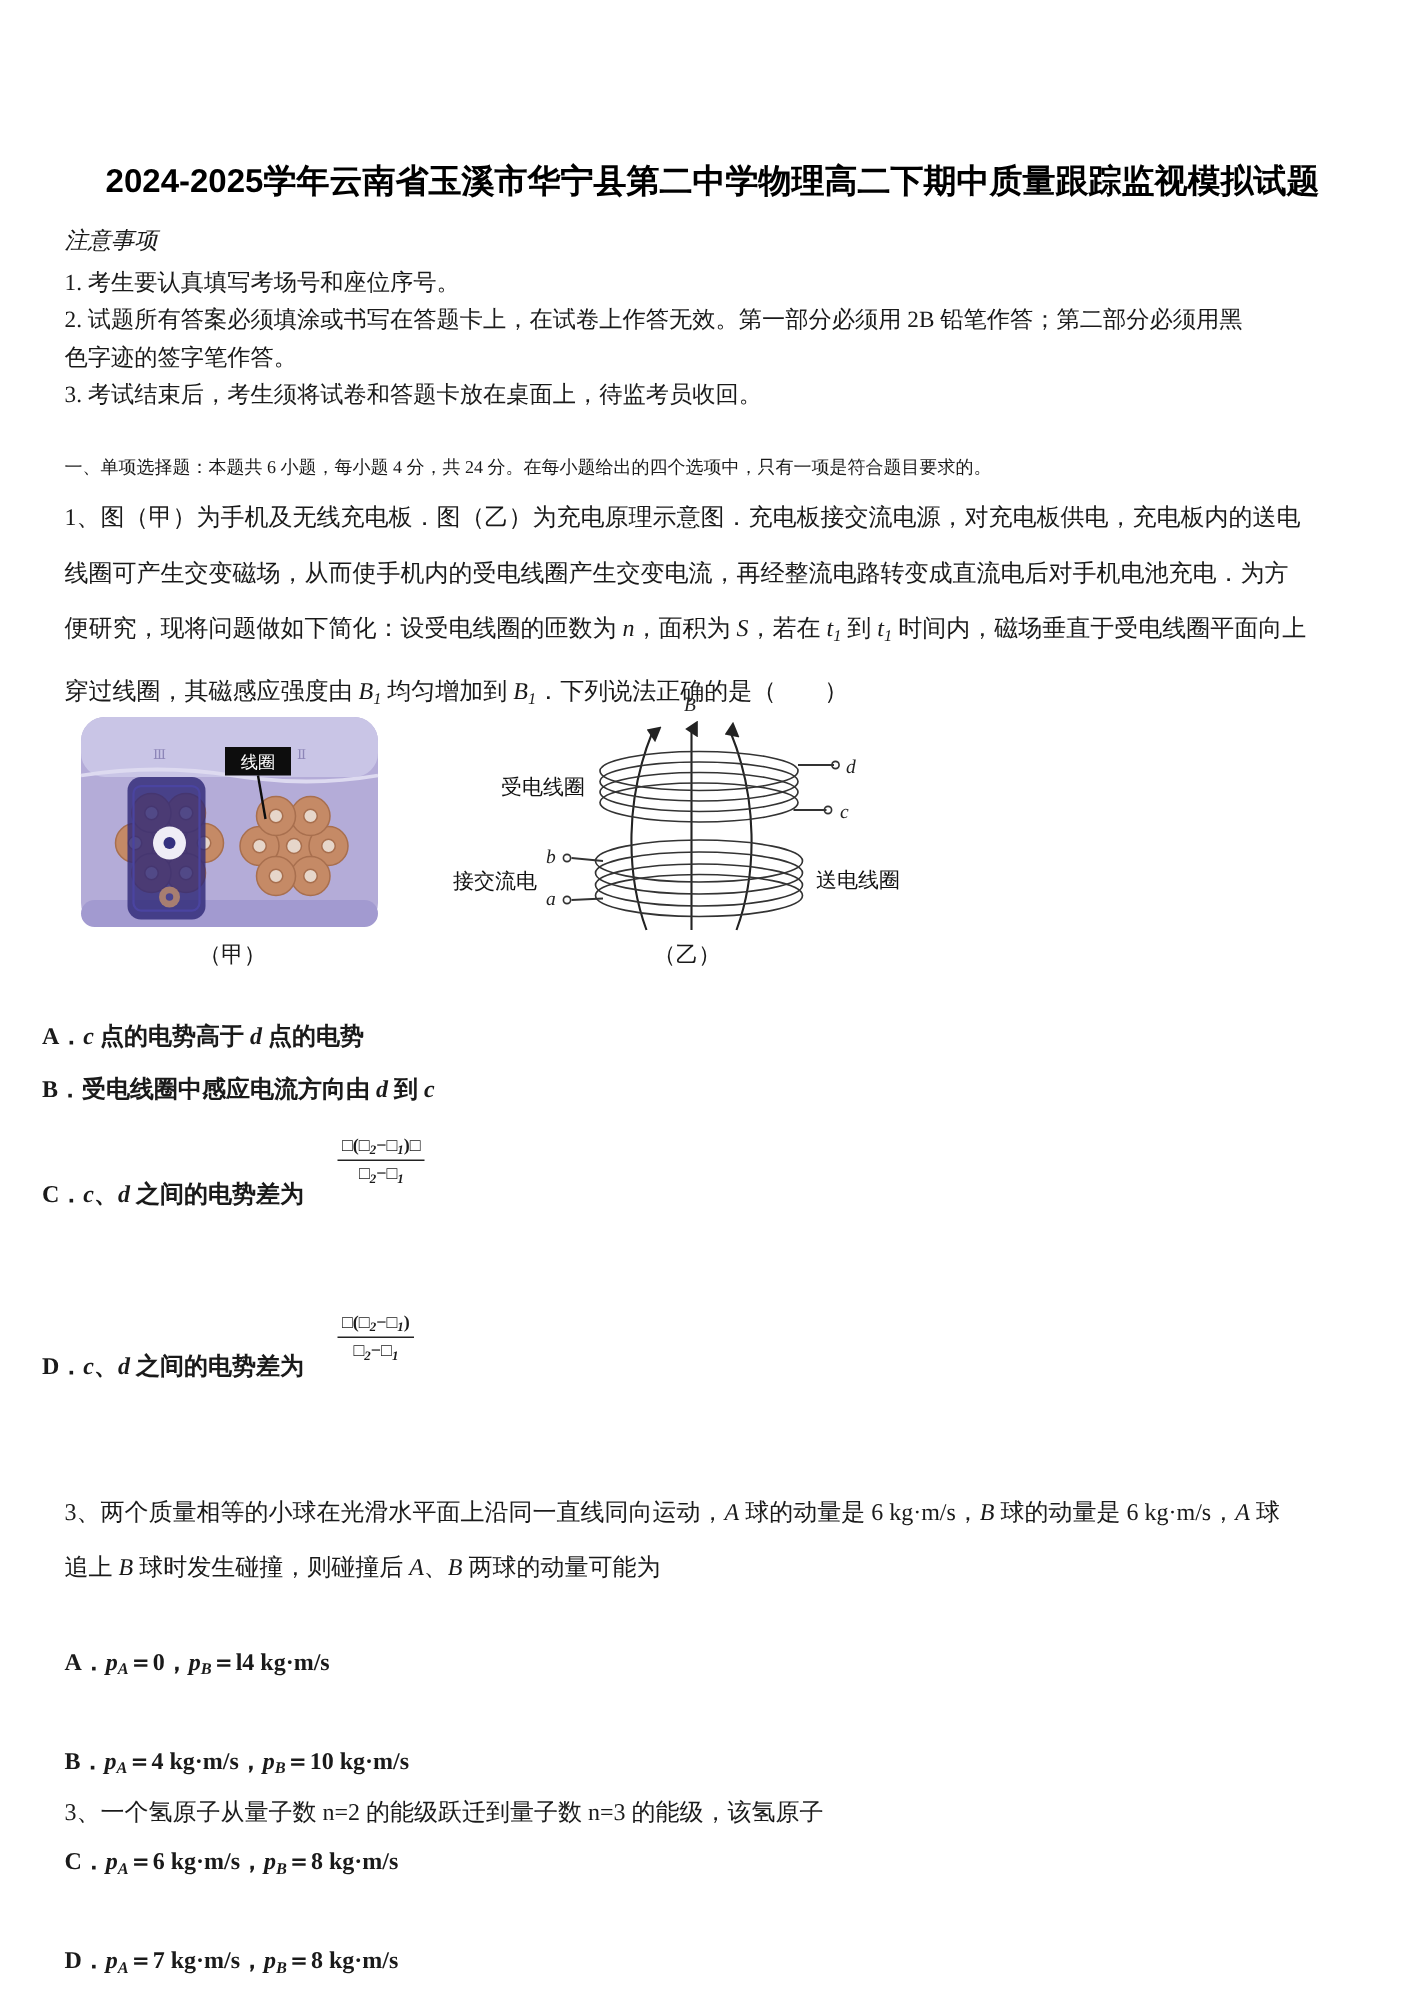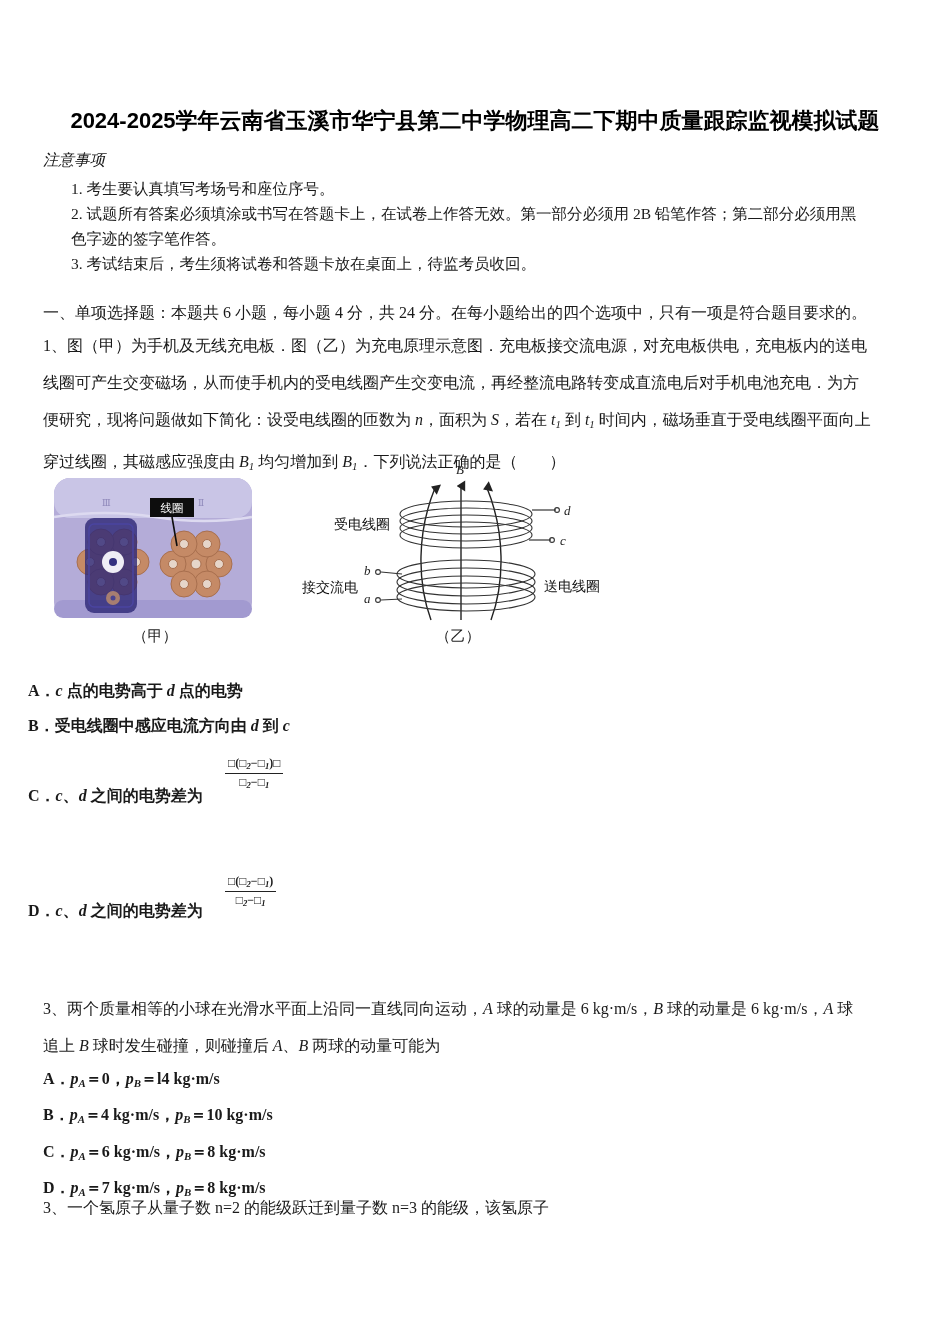--- a/index.html
+++ b/index.html
@@ -13,29 +13,29 @@
   }
   .abs{position:absolute;}
   .doc-title{
     left:0;top:106px;width:950px;
     text-align:center;
     font-family:"Liberation Sans","DejaVu Sans",sans-serif;
     font-weight:bold;font-size:22px;color:#000;
     white-space:nowrap;
   }
   .notice-head{left:43px;top:150px;font-size:15.5px;font-style:italic;}
-  .notice-block{left:43px;top:176px;width:880px;font-size:15.5px;margin-left:28px;}
+  .notice-block{left:43px;top:176px;width:880px;font-size:15.5px;}
   .notice-block .ln{line-height:25px;white-space:nowrap;}
-  .section-head{left:43px;top:303px;width:880px;font-size:16px;white-space:nowrap;}
+  .section-head{left:43px;top:303px;width:880px;font-size:12px;white-space:nowrap;}
   .q-block{left:43px;width:880px;font-size:16px;}
   .q-block .ln{line-height:37px;white-space:nowrap;}
   .q2-block{top:990px;}
   .q3-line{left:43px;top:1198px;font-size:16px;white-space:nowrap;}
   .opt{left:28px;font-size:16px;font-weight:bold;white-space:nowrap;}
-  .optlist .ln{line-height:32px;font-weight:bold;white-space:nowrap;}
+  .optlist .ln{line-height:32px;font-weight:bold;white-space:nowrap;margin-top:30px;}
   .optlist{left:43px;top:1063px;font-size:16px;}
   .var{font-style:italic;font-family:"Liberation Serif","DejaVu Serif",serif;}
   .sub{font-style:italic;font-size:0.68em;vertical-align:-0.30em;}
   .frac{
     display:inline-flex;flex-direction:column;align-items:center;
     font-size:12px;line-height:1.2;font-weight:bold;
   }
   .frac .num{border-bottom:1.4px solid #222;padding:0 3px 1px 3px;}
   .frac .den{padding-top:1px;text-align:right;}
   .fsub{font-style:italic;font-size:0.72em;vertical-align:-0.28em;}

